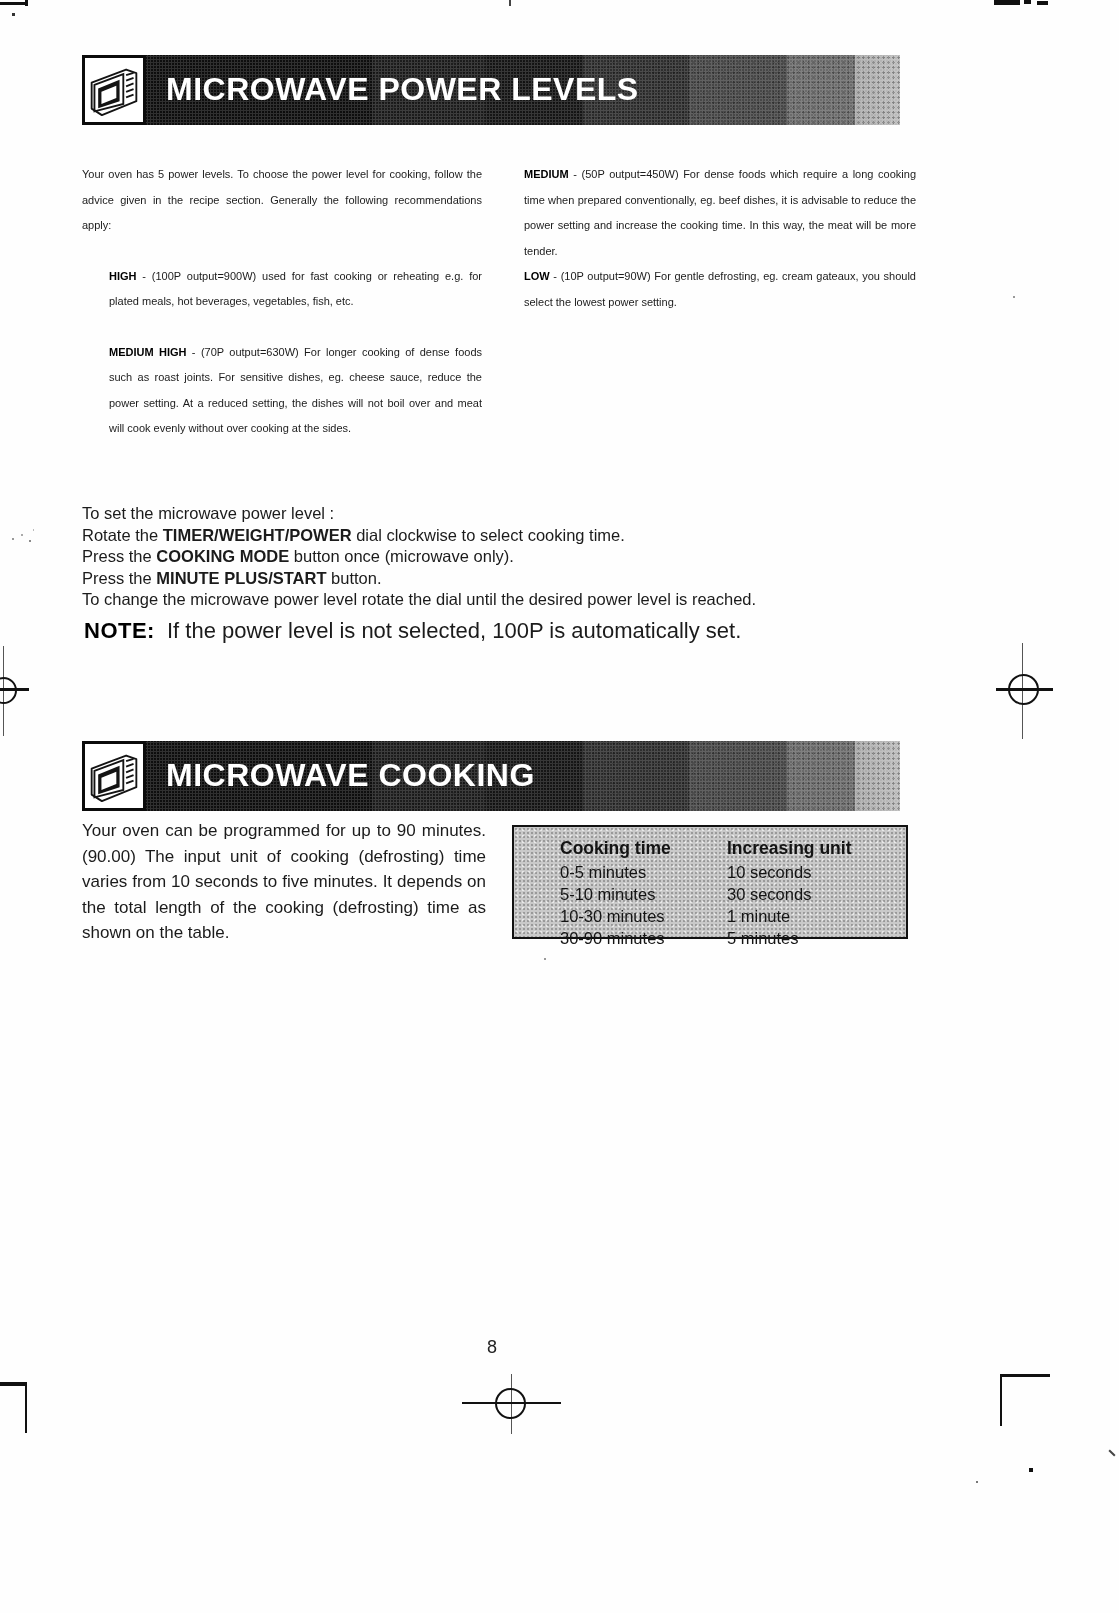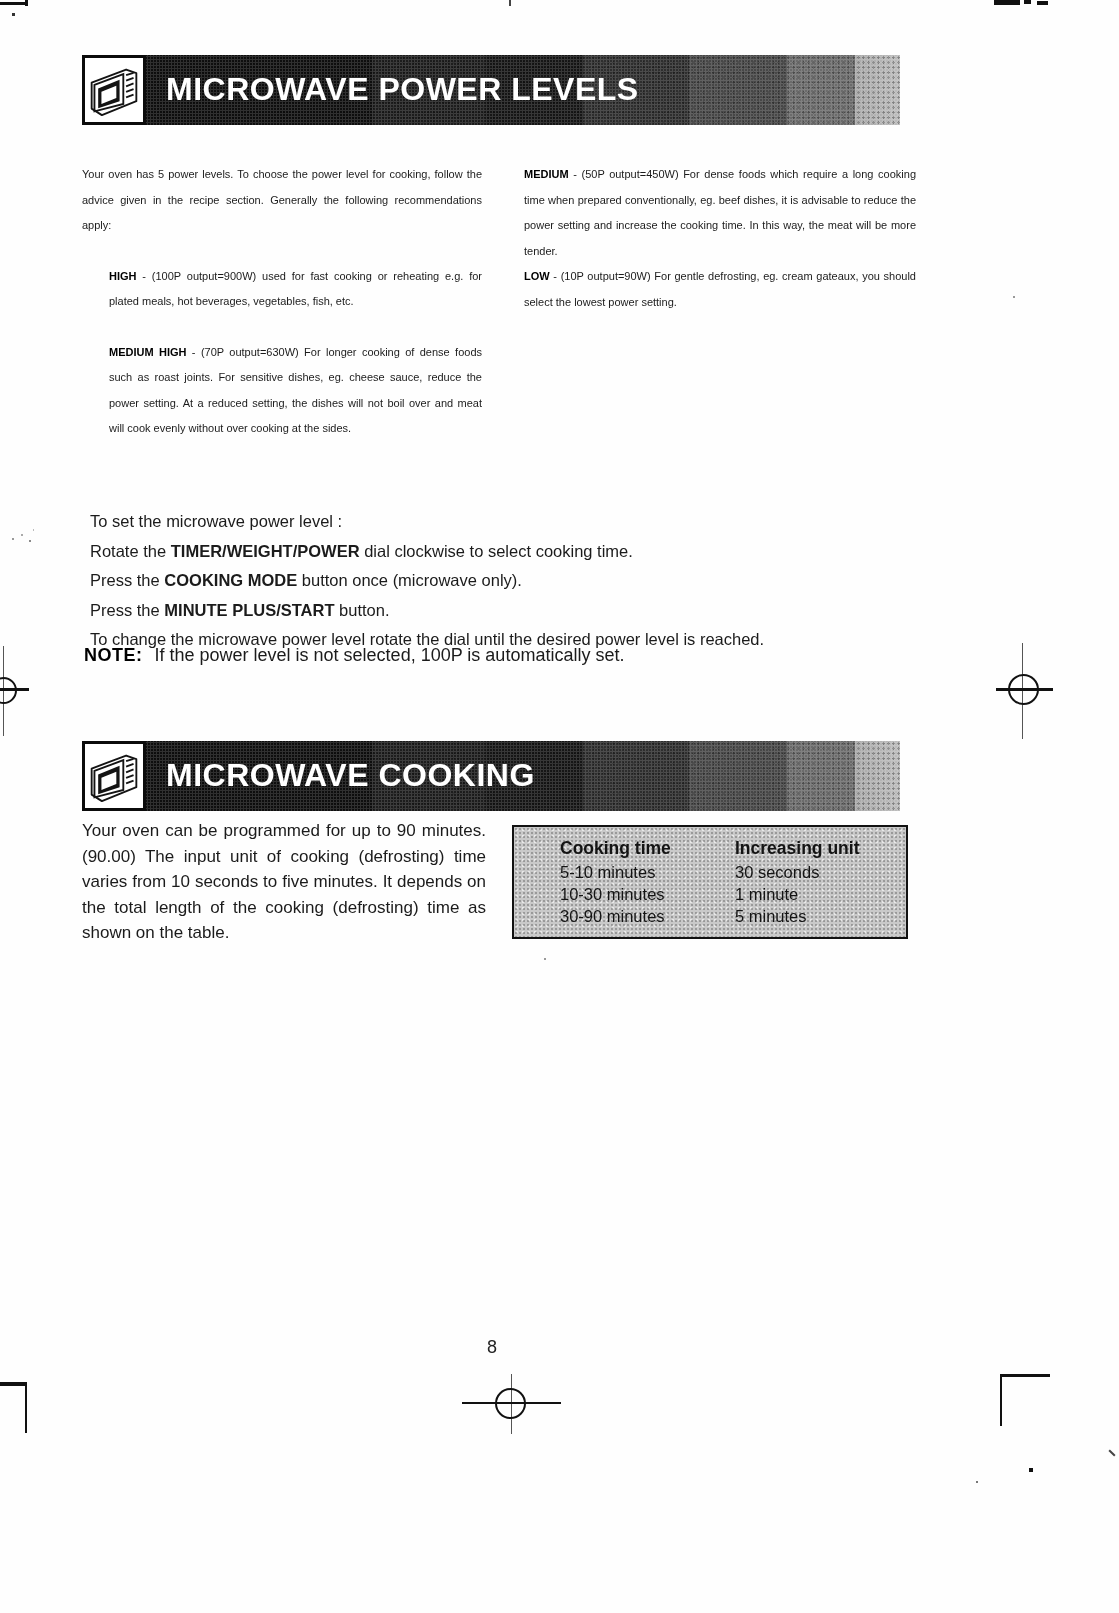--- a/index.html
+++ b/index.html
@@ -28,35 +28,35 @@
   .banner-title{color:#ffffff;font-size:32px;font-weight:700;letter-spacing:0.5px;
                 white-space:nowrap;padding-bottom:2px;text-align:center;}
   
   .col{position:absolute;top:162px;font-size:11px;line-height:25.5px;text-align:justify;}
   .col p{margin:0;}
   #col-left{left:82px;width:400px;}
   #col-right{left:524px;width:392px;}
   #col-left .level{padding-left:27px;margin-top:25px;}
   .level b, .step b, .note b{font-weight:700;color:#000000;}
   #steps{position:absolute;left:82px;top:503px;width:860px;font-size:16.5px;line-height:21.5px;}
-  #steps p{margin:8px;}
-  .note{position:absolute;left:84px;top:645px;font-size:18px;}
+  #steps p{margin:0;}
+  .note{position:absolute;left:84px;top:618px;font-size:22px;}
   .note b{letter-spacing:0.5px;margin-right:12px;}
   #cook-intro{position:absolute;left:82px;top:818px;width:404px;font-size:17px;
               line-height:25.5px;text-align:justify;}
   
   #cook-table{position:absolute;left:512px;top:825px;width:396px;height:114px;
     border:2.5px solid #111;box-sizing:border-box;padding:10px 0 0 46px;
     background-color:#c9c9c9;
     background-image:
       radial-gradient(rgba(30,30,30,0.28) 1px, rgba(0,0,0,0) 1.4px),
       radial-gradient(rgba(255,255,255,0.55) 1px, rgba(0,0,0,0) 1.2px);
     background-size:4px 4px,6px 6px;}
   .t-row{display:grid;grid-template-columns:167px auto;line-height:22px;
-         font-size:16.5px;color:#141414;gap:8px;}
+         font-size:16.5px;color:#141414;}
   .t-head{font-weight:700;font-size:17.5px;margin-bottom:2px;}
   #page-num{position:absolute;left:487px;top:1337px;font-size:18px;color:#222;}
 </style>
 </head>
 <body>
 
 <div class="page">
 
   <div class="pm" style="left:0;top:2px;width:27px;height:3px;"></div>
   <div class="pm" style="left:25px;top:0;width:3px;height:6px;"></div>
@@ -157,20 +157,24 @@
   </div>
 
   <div id="cook-intro">Your oven can be programmed for up to 90 minutes. (90.00) The input unit of cooking (defrosting) time varies from 10 seconds to five minutes. It depends on the total length of the cooking (defrosting) time as shown on the table.</div>
 
   <div id="cook-table">
     <div class="t-row t-head">
       <span>Cooking time</span>
       <span>Increasing unit</span>
     </div>
     <div class="t-row">
+      <span>0-5 minutes</span>
+      <span>10 seconds</span>
+    </div>
+    <div class="t-row">
       <span>5-10 minutes</span>
       <span>30 seconds</span>
     </div>
     <div class="t-row">
       <span>10-30 minutes</span>
       <span>1 minute</span>
     </div>
     <div class="t-row">
       <span>30-90 minutes</span>
       <span>5 minutes</span>

